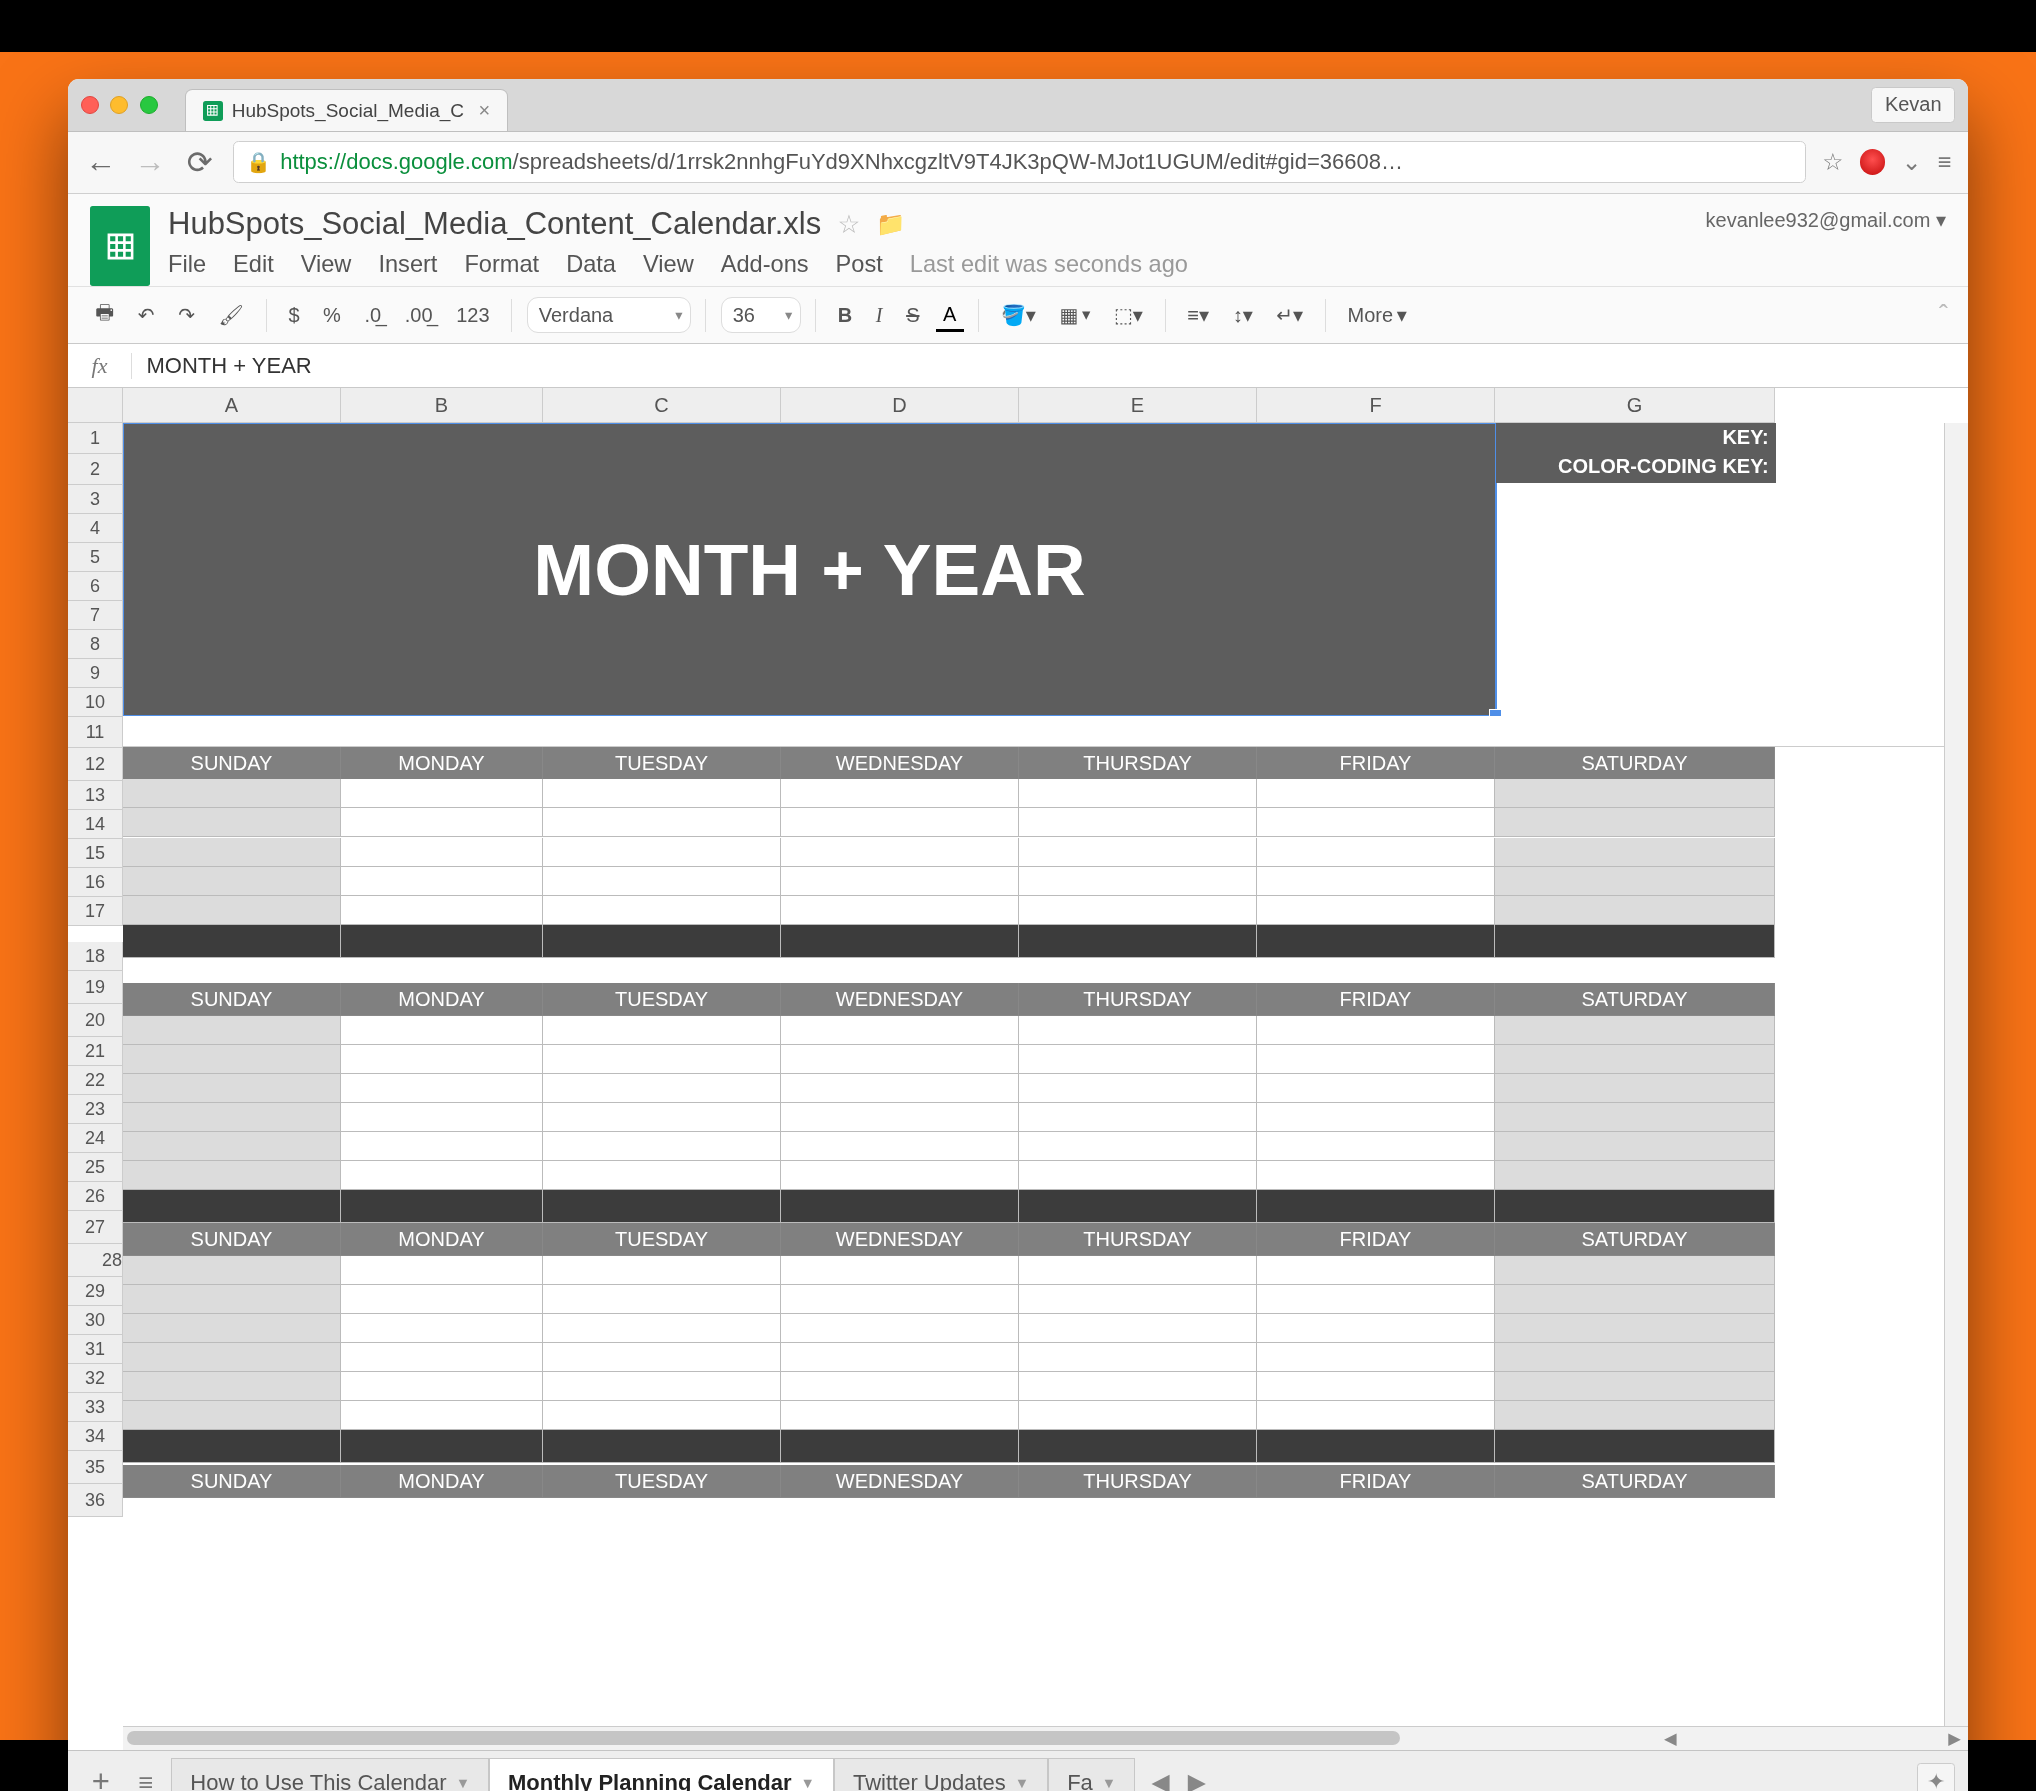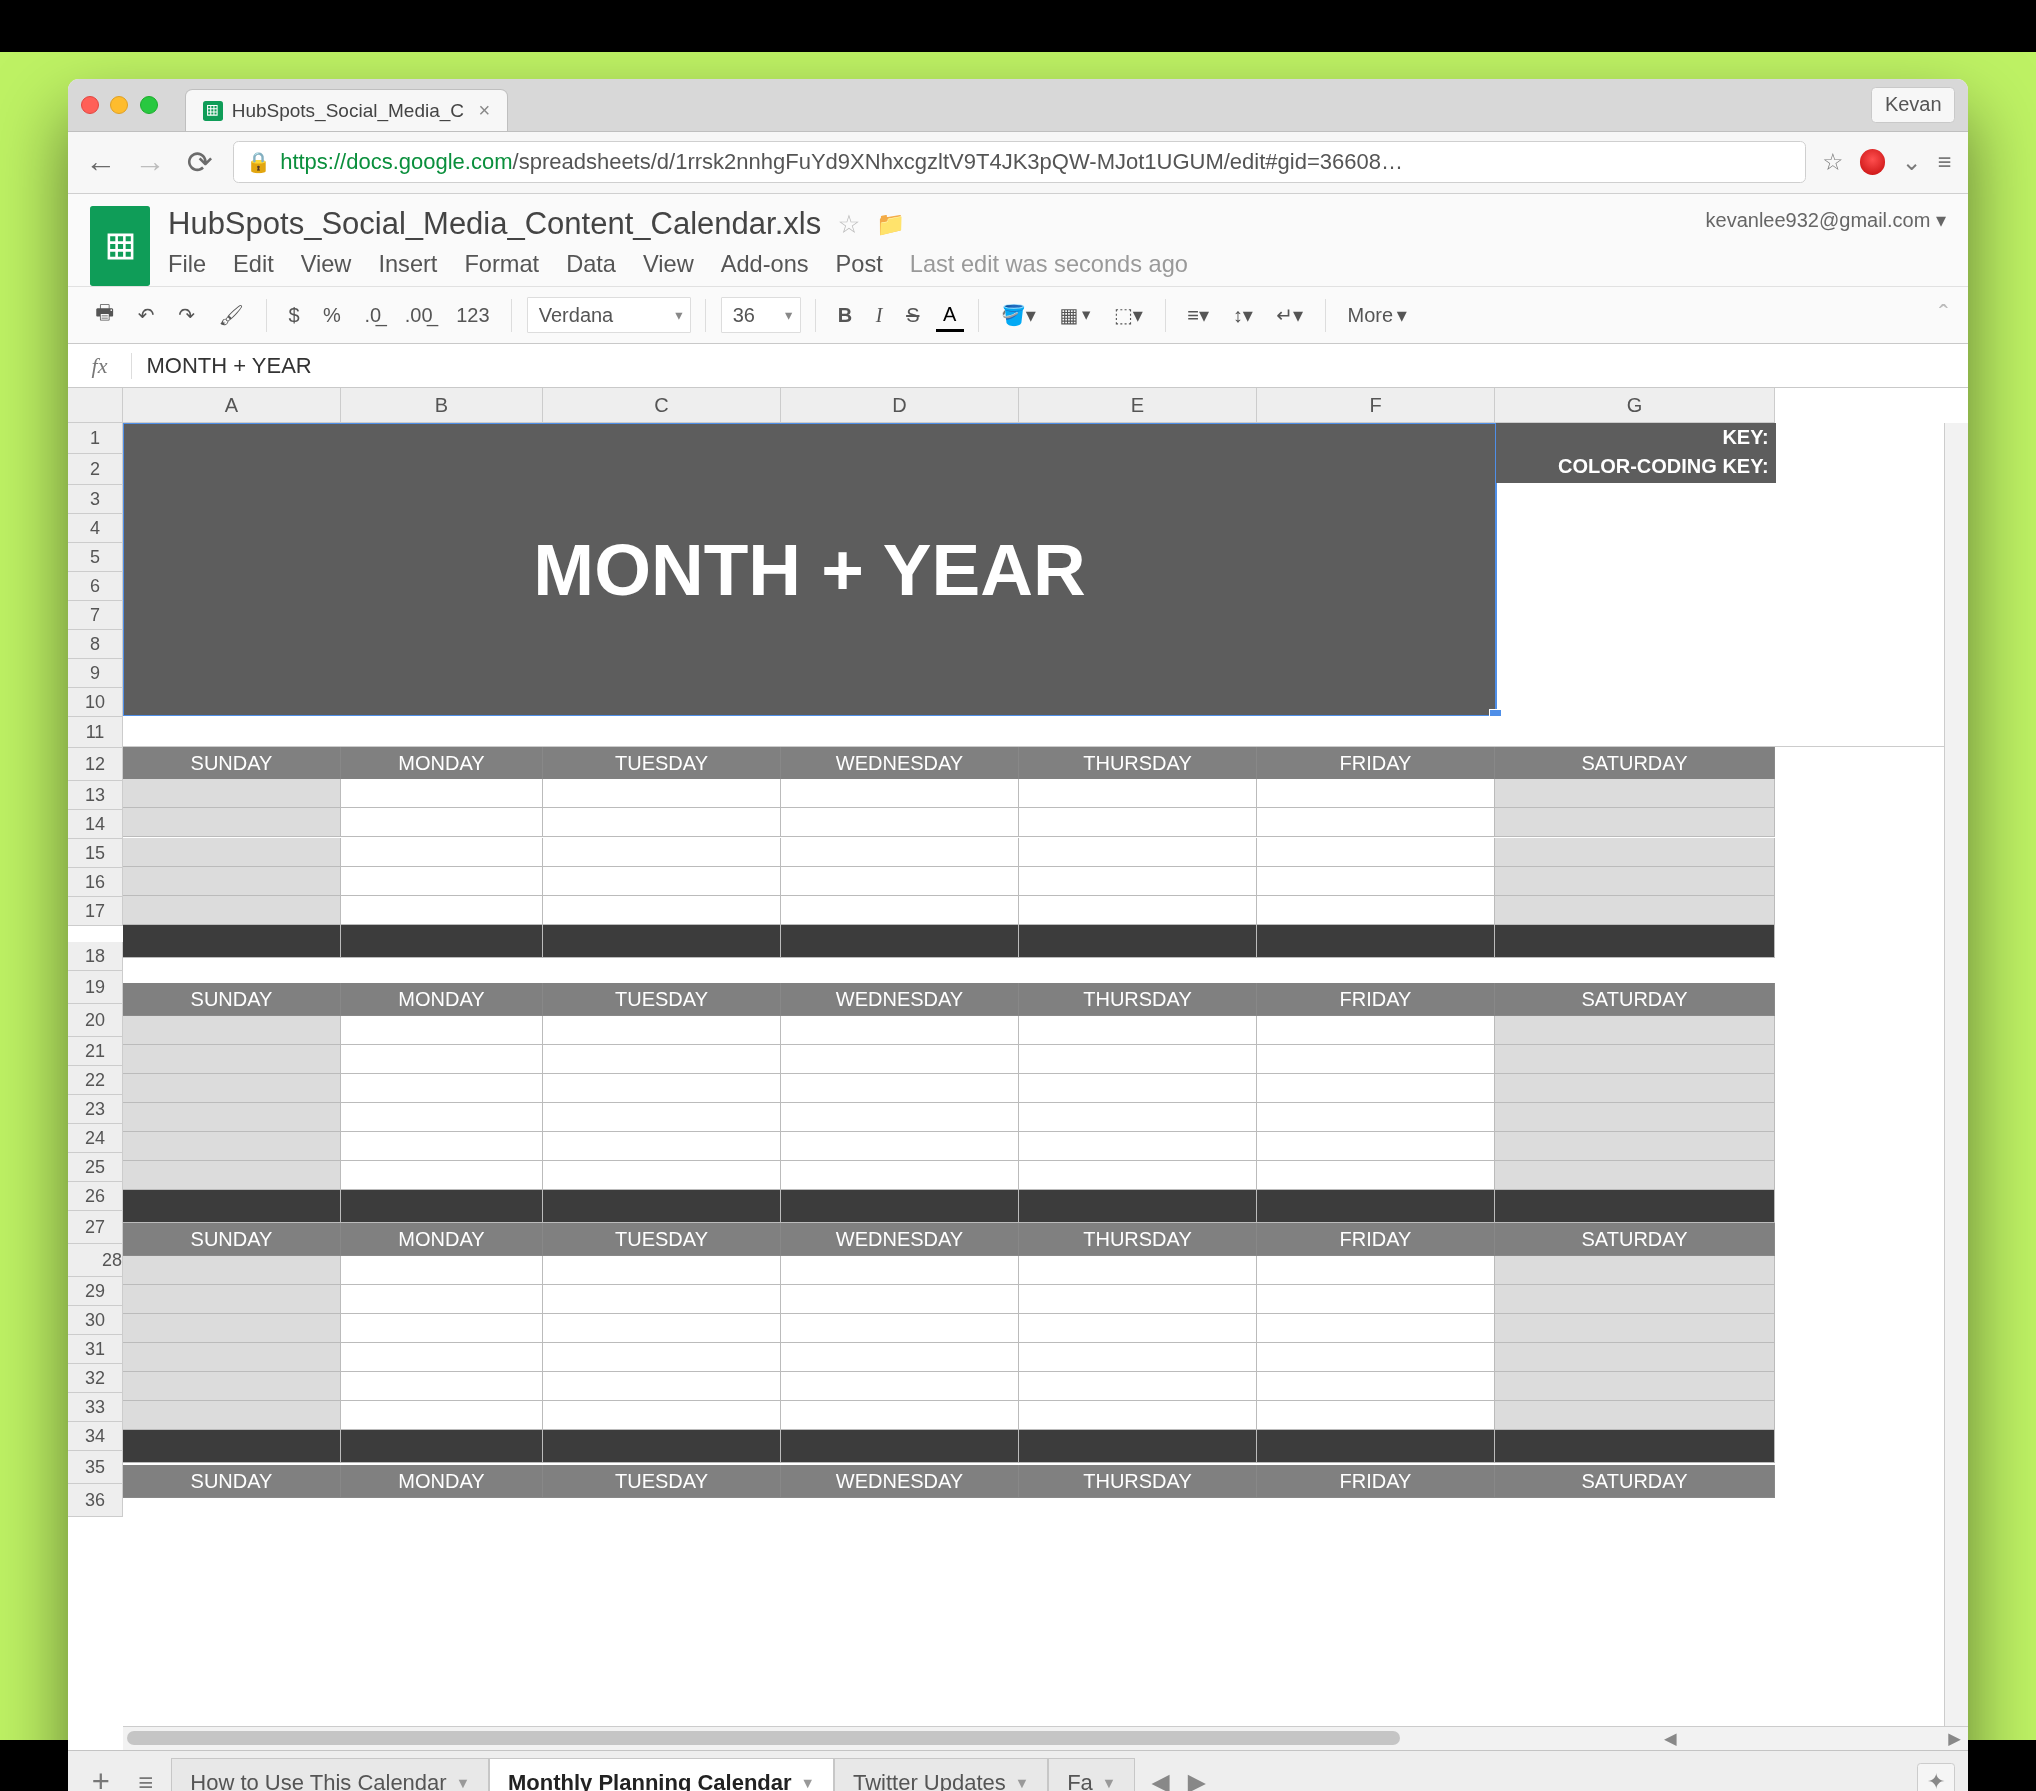--- a/index.html
+++ b/index.html
@@ -1,18 +1,18 @@
 <!DOCTYPE html>
 <html style="font-size:14.5px"><head>
 <meta charset="utf-8">
 <style>
   *{box-sizing:border-box;margin:0;padding:0;font-family:"Helvetica Neue",Arial,sans-serif}
   html,body{height:100%}
   body{background:#000;display:flex;align-items:center;justify-content:center}
-  .frame{width:2037px;height:1688px;background:#bef264;position:relative}
+  .frame{width:2037px;height:1688px;background:#f97316;position:relative}
   .window{position:absolute;left:68px;top:27px;width:1900px;height:1735px;background:#fafafa;border-radius:11px;box-shadow:0 36px 73px rgba(0,0,0,.5);overflow:hidden;display:flex;flex-direction:column}
 
   
   .tabstrip{height:53px;background:#d8d8d8;display:flex;align-items:center;padding:0 12.7px;gap:9px;border-bottom:0.9px solid #bfbfbf}
   .dots{display:flex;gap:11.8px;margin-right:18px}
   .dot{width:18px;height:18px;border-radius:50%}
   .dot.r{background:#ff5f57;border:0.9px solid #e14640}
   .dot.y{background:#febc2e;border:0.9px solid #dfa023}
   .dot.g{background:#28c840;border:0.9px solid #1bad2c}
   .tab{background:#f7f7f7;height:42px;margin-top:11px;border-radius:7.3px 7.3px 0 0;display:flex;align-items:center;gap:9px;padding:0 16.4px;font-size:19px;color:#444;border:0.9px solid #bfbfbf;border-bottom:none}
@@ -48,21 +48,21 @@
   .email{font-size:20px;color:#666}
   .btns{display:flex;gap:12.7px}
   .commentsbtn{background:#f5f5f5;border:0.9px solid #c9c9c9;border-radius:2.7px;padding:11px 20px;font-size:22px;color:#555;font-weight:600}
   .sharebtn{background:#2f7de1;color:#fff;border-radius:2.7px;padding:11px 22px;font-size:22px;font-weight:600;display:flex;align-items:center;gap:9px}
   .sharebtn svg{width:18px;height:18px;fill:#fff}
 
   
   .tb{height:58px;border-top:0.9px solid #e1e1e1;border-bottom:0.9px solid #c9c9c9;display:flex;align-items:center;padding:0 20px;gap:9px;color:#555;font-size:20px}
   .tb .sep{width:0.9px;height:33px;background:#ddd;margin:0 5.5px}
   .tb .btn{padding:5.5px 7.3px;cursor:pointer;display:flex;align-items:center;gap:3.6px}
-  .dd{border:0.9px solid #ddd;border-radius:1px;height:36px;display:flex;align-items:center;padding:0 25.5px 0 11px;position:relative;font-size:20px;background:#fff}
+  .dd{border:0.9px solid #ddd;border-radius:11px;height:36px;display:flex;align-items:center;padding:0 25.5px 0 11px;position:relative;font-size:20px;background:#fff}
   .dd::after{content:"▾";position:absolute;right:7.3px;top:50%;transform:translateY(-50%);font-size:14.5px;color:#888}
   .dd.font{width:164px}
   .dd.size{width:80px}
   .bold{font-weight:800}
   .ital{font-style:italic;font-family:Georgia,serif}
   .strike{text-decoration:line-through}
   .colorA{color:#000;border-bottom:3.6px solid #000;padding-bottom:0;line-height:1}
 
   
   .fxbar{height:44px;border-bottom:0.9px solid #c9c9c9;display:flex;align-items:center;background:#fff}

